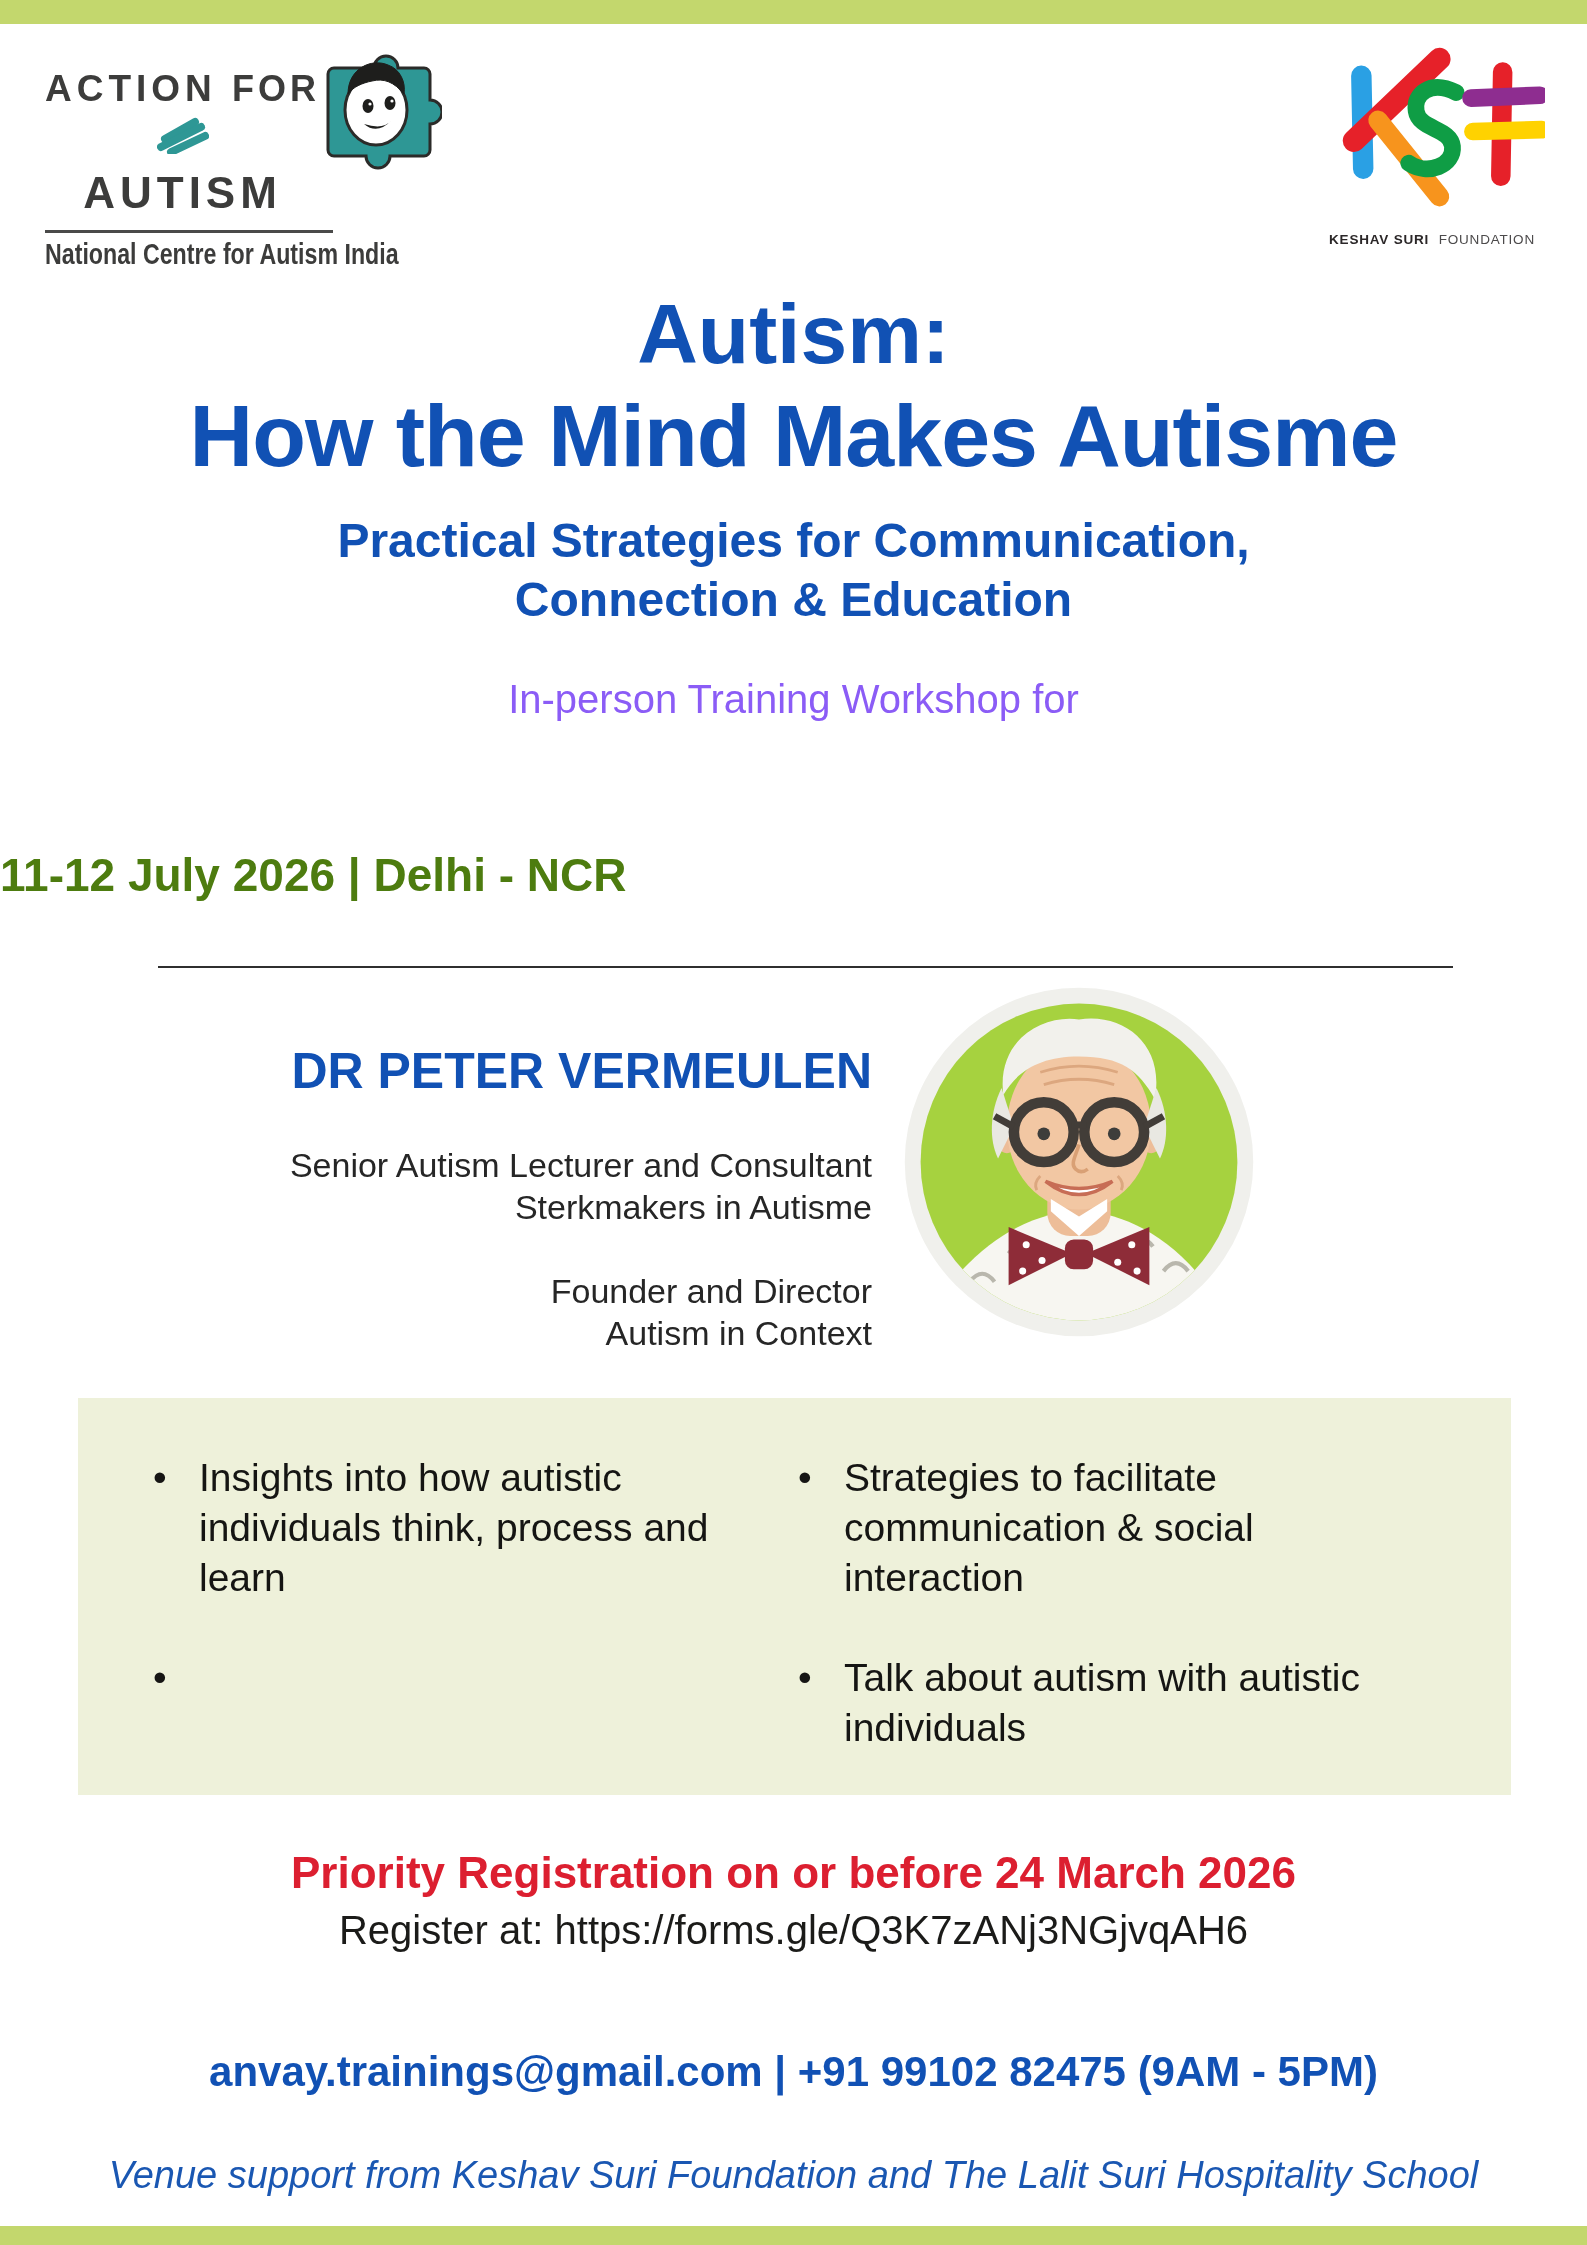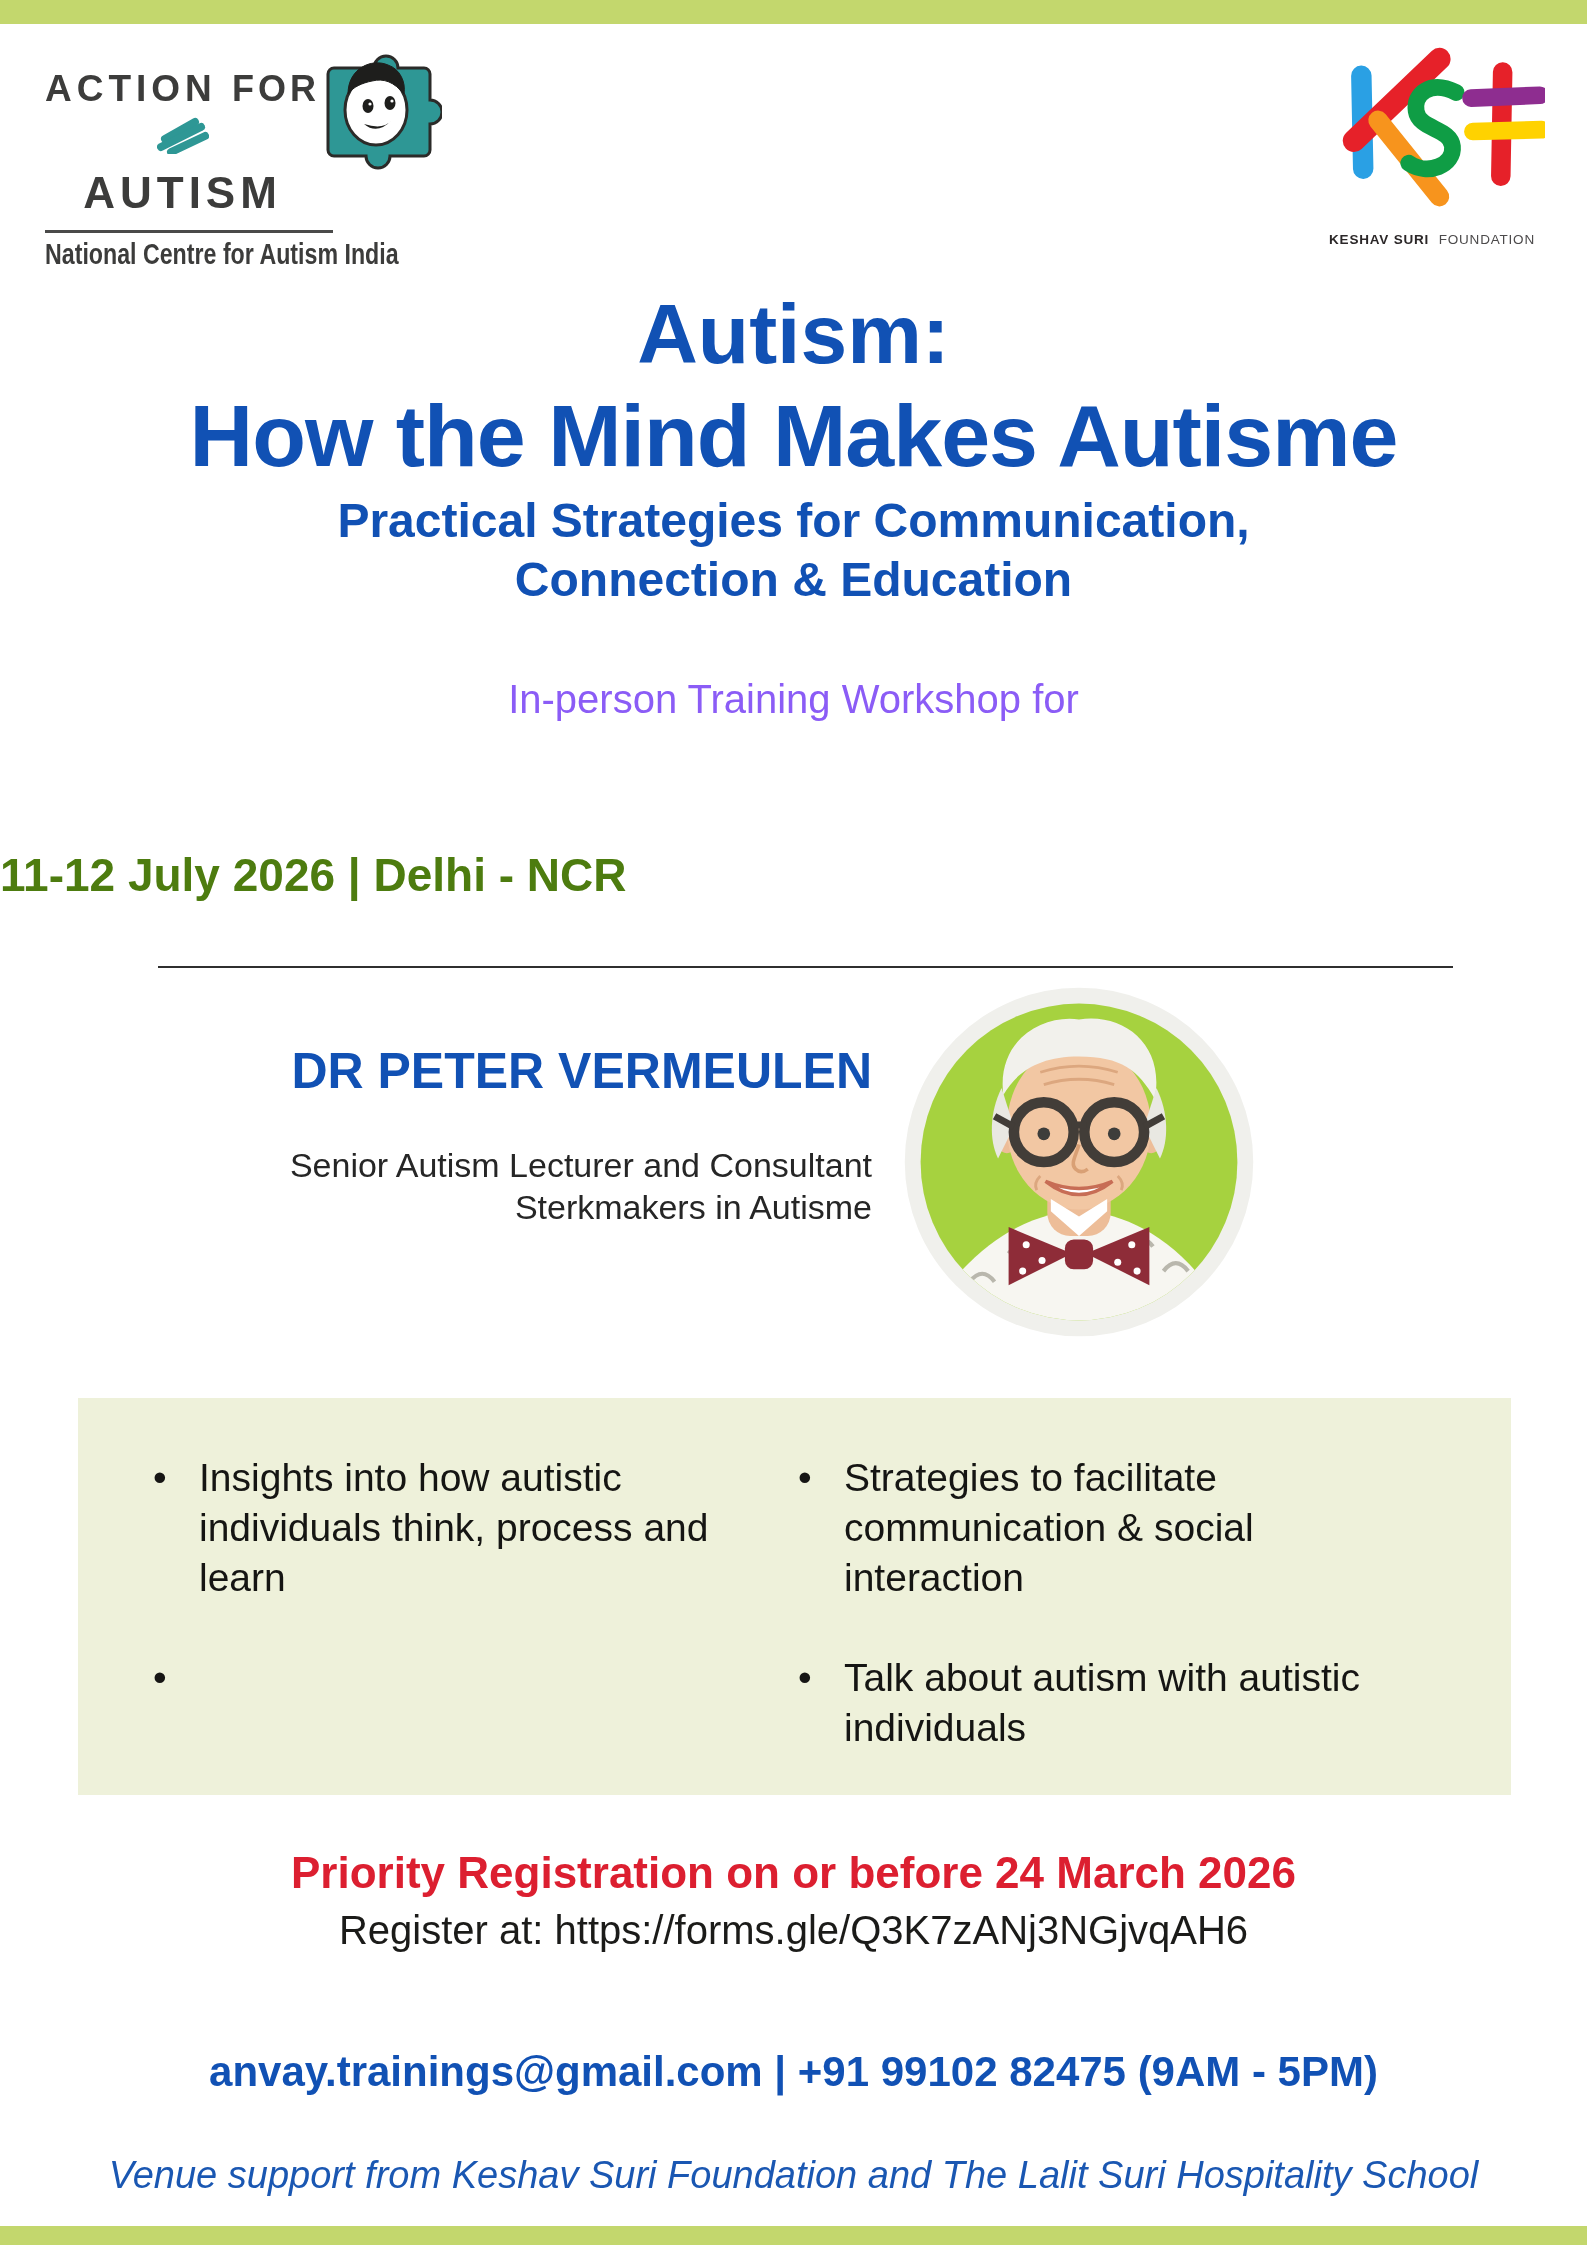--- a/index.html
+++ b/index.html
@@ -23,21 +23,21 @@
 
   
   .kst{position:absolute;left:1312px;top:46px;width:240px;text-align:center;}
   .kst-caption{margin-top:10px;font-size:13.5px;letter-spacing:.8px;color:#2b2728;white-space:nowrap;}
   .kst-caption .light{font-weight:400;color:#4c4a4b;margin-left:5px;}
   .kst-caption .bold{font-weight:700;}
 
   .title{position:absolute;left:0;top:292px;width:100%;text-align:center;color:#1151b4;font-weight:700;}
   .title-l1{font-size:84px;line-height:1;}
   .title-l2{font-size:88px;line-height:1;margin-top:16px;letter-spacing:-1px;}
-  .subtitle{margin-top:12px;font-size:48px;line-height:1.22;}
+  .subtitle{margin-top:32px;font-size:48px;line-height:1.22;}
 
   .workshop{position:absolute;left:0;top:672px;width:100%;text-align:center;
     font-size:40px;line-height:1.35;color:#8b5cf6;}
 
   .date{position:absolute;left:0;top:848px;width:100%;text-align:left;
     font-size:46px;font-weight:700;color:#4d7c0f;}
 
   .divider{position:absolute;left:158px;top:966px;width:1295px;height:2px;background:#2f2f2f;}
 
   .speaker-text{position:absolute;left:120px;top:1042px;width:752px;text-align:right;}
@@ -145,20 +145,24 @@
   <div class="date">11-12 July 2026 | Delhi - NCR</div>
 
   <div class="divider"></div>
 
   <div class="speaker-text">
     <div class="speaker-name">DR PETER VERMEULEN</div>
     <p class="speaker-role">
       <span>Senior Autism Lecturer and Consultant</span><br>
       <span>Sterkmakers in Autisme</span>
     </p>
+    <p class="speaker-role">
+      <span>Founder and Director</span><br>
+      <span>Autism in Context</span>
+    </p>
   </div>
 
   <div class="photo">
     <svg width="352" height="352" viewBox="0 0 200 200">
       <defs>
           <clipPath id="pc">
             <circle cx="100" cy="100" r="90"></circle>
           </clipPath>
         </defs>
       <circle cx="100" cy="100" r="99" fill="#f0f0ec"></circle>

